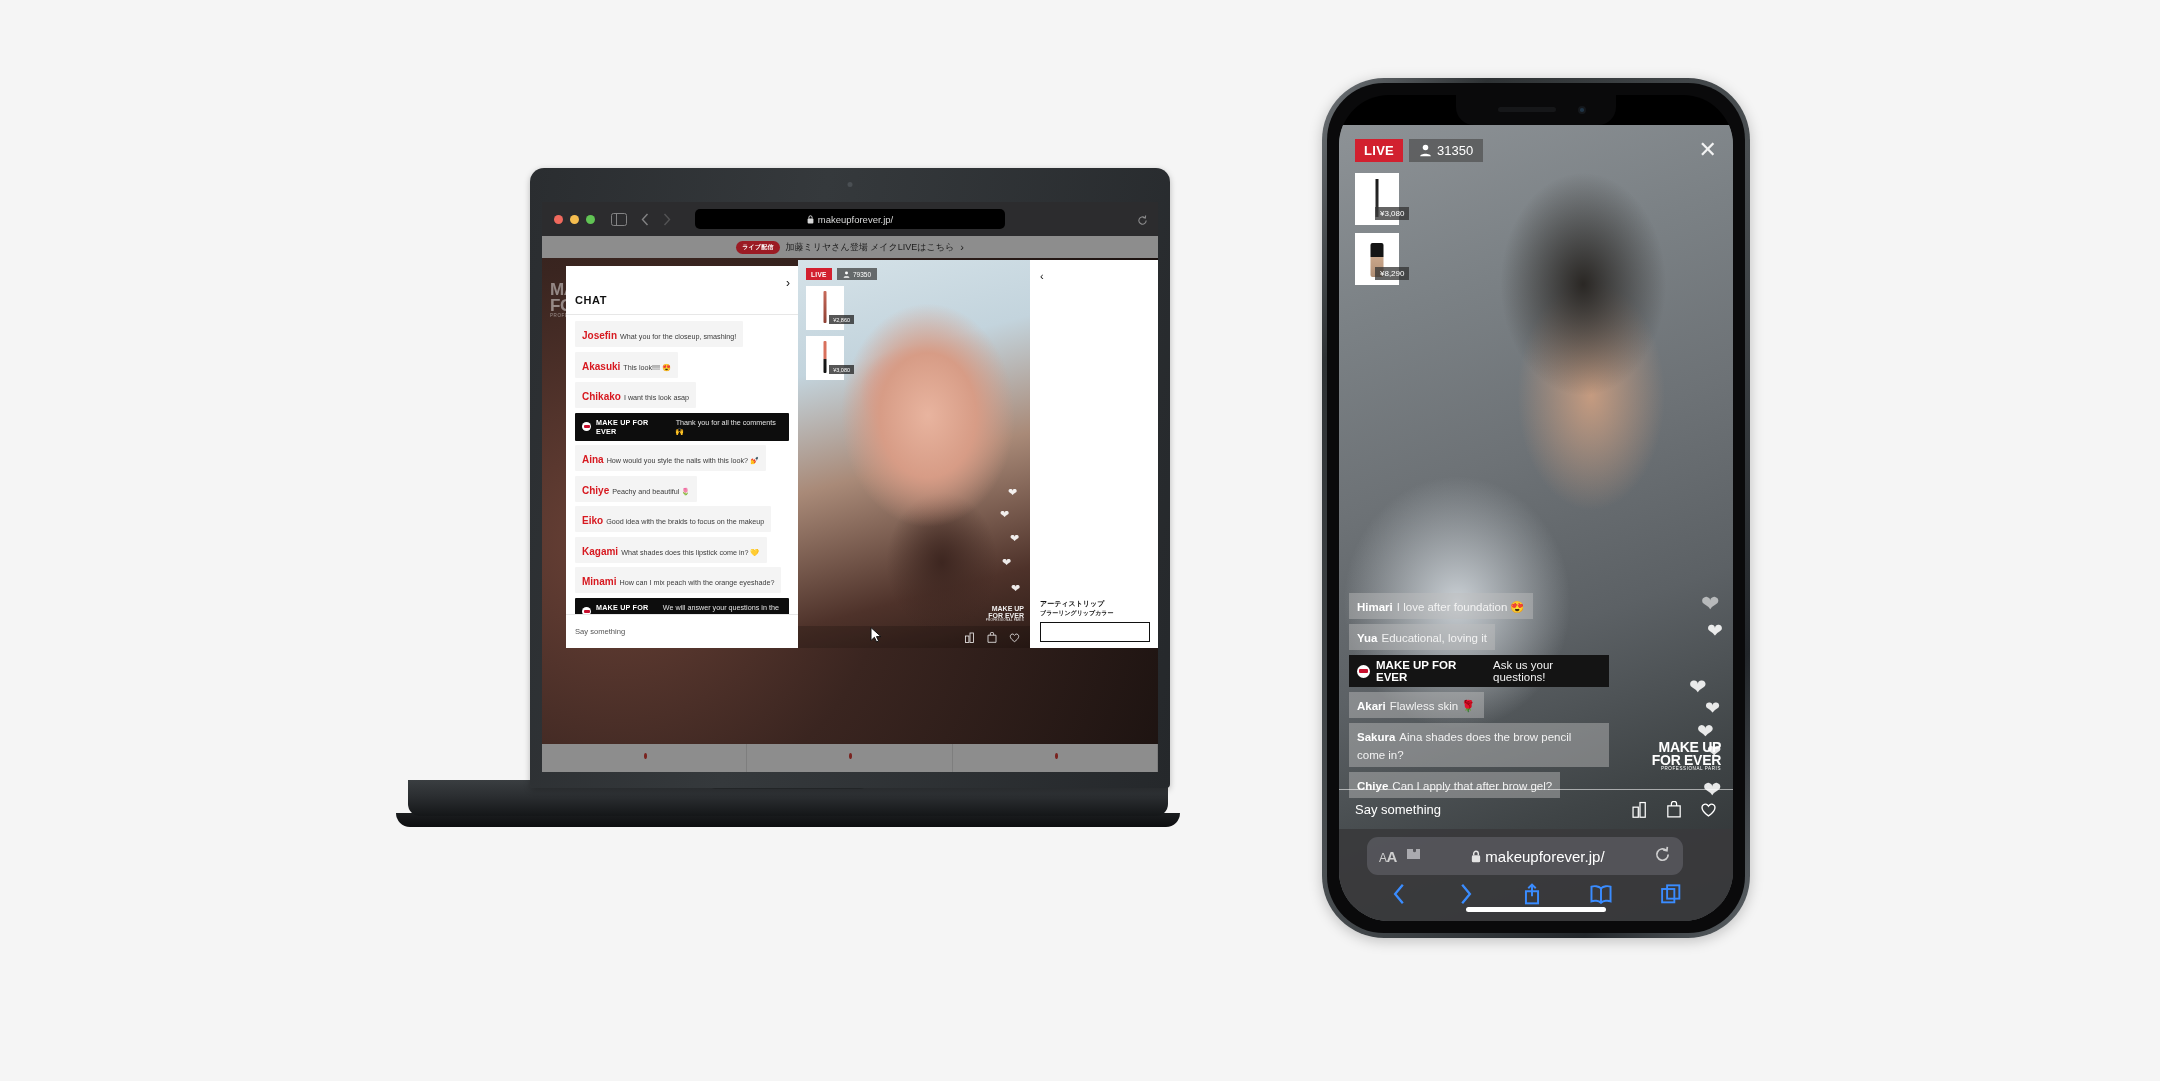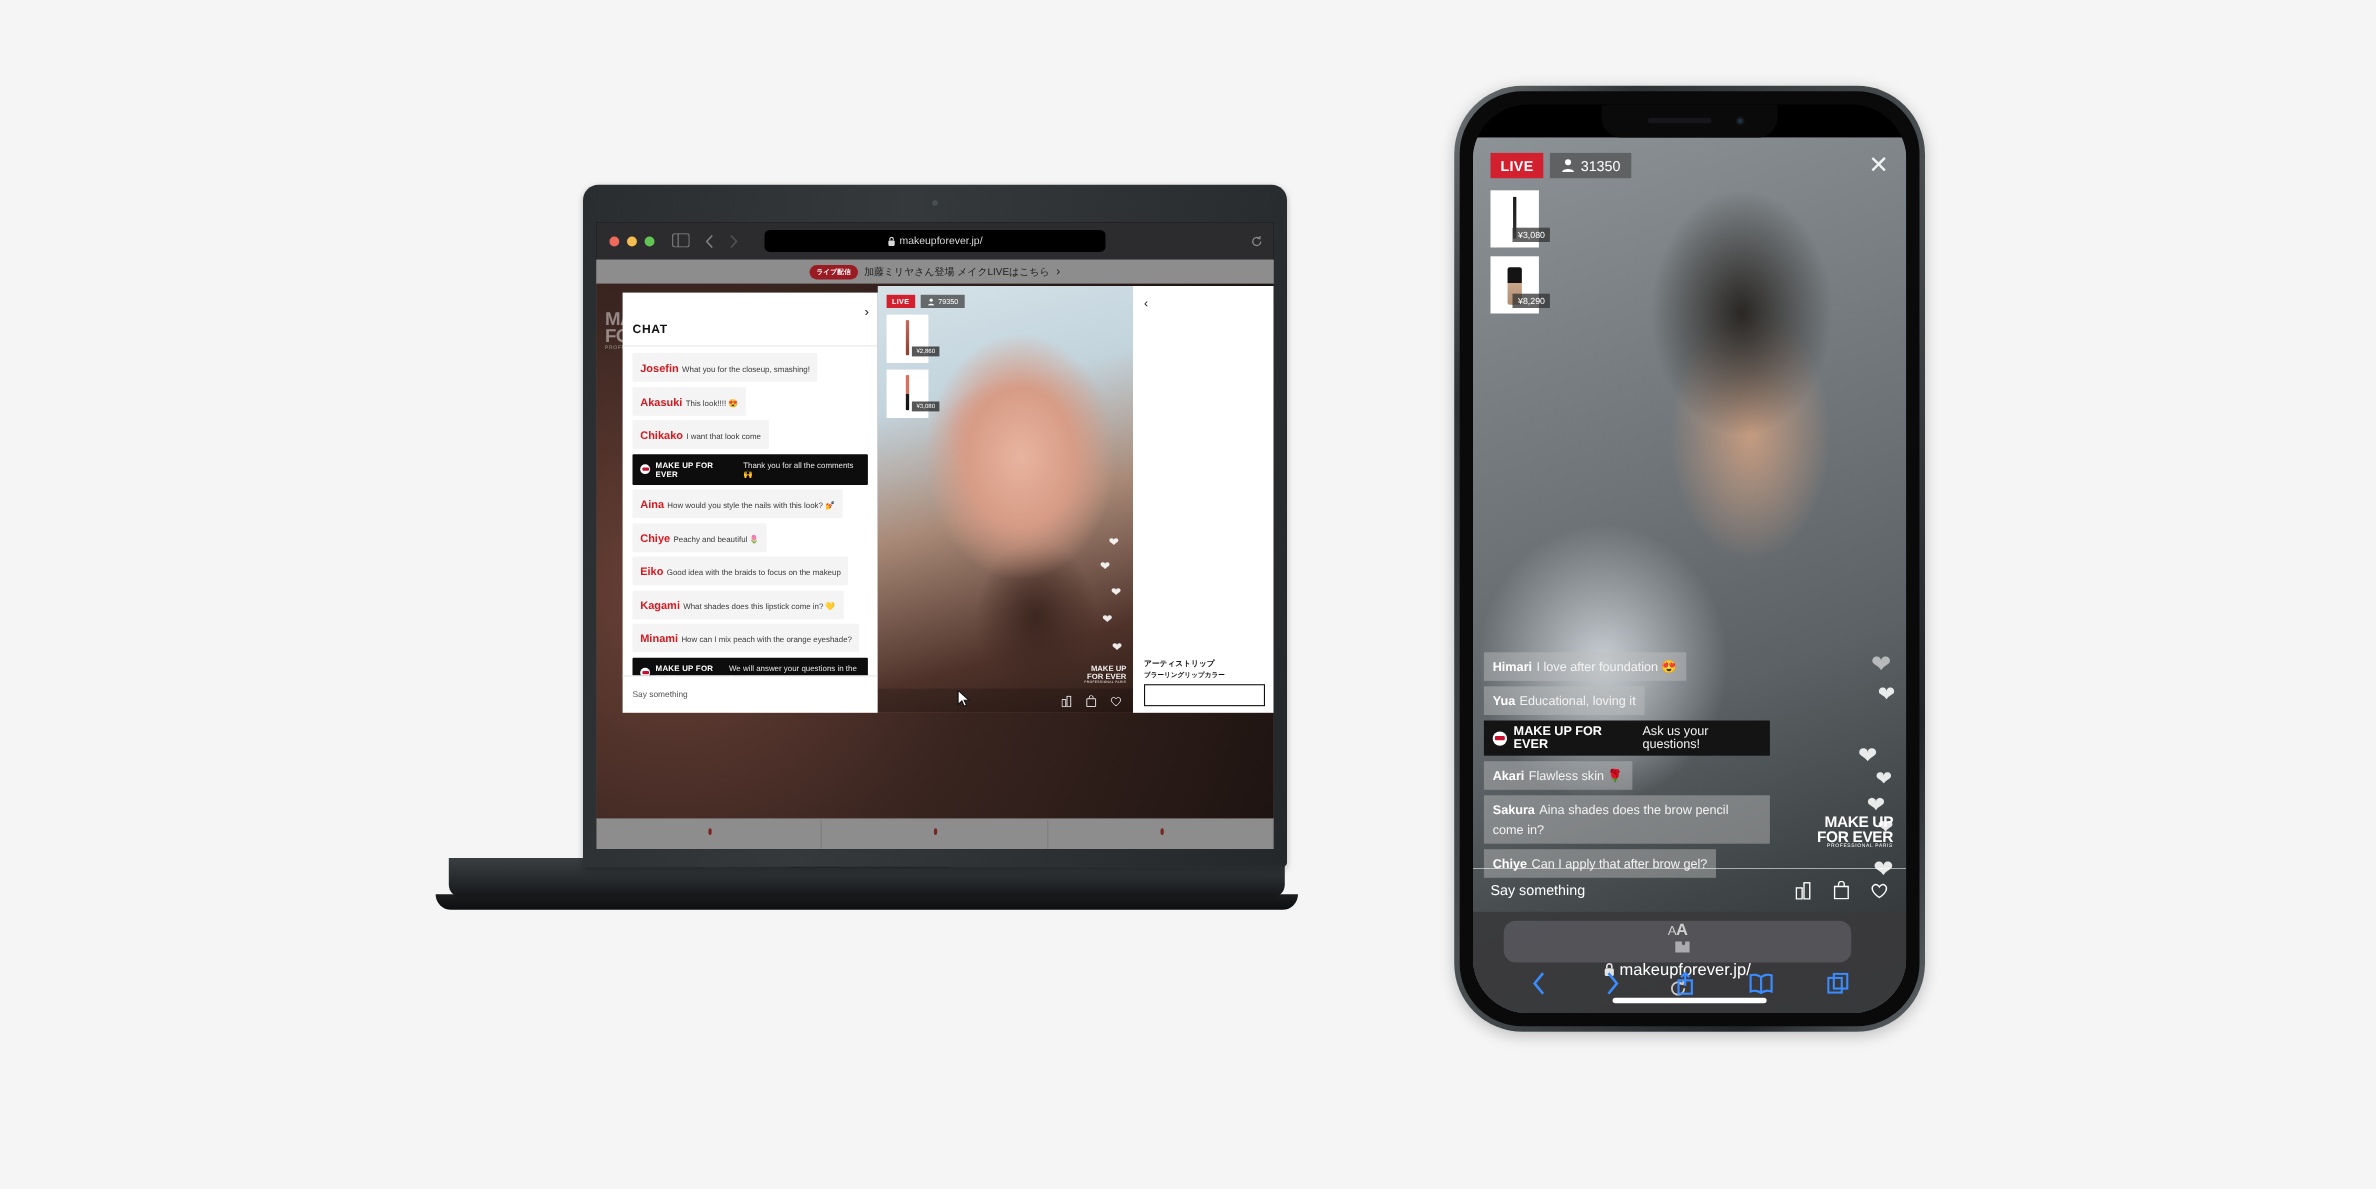--- a/index.html
+++ b/index.html
@@ -211,21 +211,21 @@
   .ph-brand small { display:block; font-size:4.5px; font-weight:normal; letter-spacing:.6px; }
 
   .ph-say { position:absolute; left:0; bottom:92px; width:100%; height:40px;
     border-top:1px solid rgba(255,255,255,.55); display:flex; align-items:center; padding:0 16px; }
   .ph-say .txt { color:#fff; font-size:13px; flex:1; }
   .ph-say .ico { display:flex; gap:18px; }
 
   .safari-bar { position:absolute; left:0; bottom:0; width:100%; height:92px; background:rgba(58,58,60,.92);
     backdrop-filter:none; }
   .addr { position:absolute; left:28px; top:8px; width:316px; height:38px; background:rgba(118,118,128,.42);
-    border-radius:11px; display:flex; align-items:center; padding:0 12px;flex-direction:column; }
+    border-radius:11px; display:flex; align-items:center; padding:0 12px; }
   .addr .aa { color:#cfcfcf; font-size:12px; letter-spacing:-.5px; }
   .addr .aa b { font-size:15px; }
   .addr .puzzle { margin-left:9px; opacity:.75; }
   .addr .url { flex:1; text-align:center; color:#fff; font-size:15px; display:flex; align-items:center; justify-content:center; gap:4px; }
   .addr .rl { opacity:.85; }
   .tabbar { position:absolute; left:0; top:50px; width:100%; height:30px; display:flex; align-items:center;
     justify-content:space-around; padding:0 28px; }
   .tabbar svg { stroke:#3a8cff; fill:none; }
   .home-ind { position:absolute; left:50%; bottom:9px; transform:translateX(-50%);
     width:140px; height:5px; border-radius:3px; background:#fff; }
@@ -297,21 +297,21 @@
             <span>MAKE UP</span><br>
             <span>FOR EVER</span>
             <small>PROFESSIONAL PARIS</small>
           </div>
 
           <div class="chat-panel">
             <div class="chat-head">
               <div class="chat-title">CHAT</div>
               <div class="chat-collapse">›</div>
             </div>
-            <div class="chat-list" id="lapChatList"><div class="msg"><span class="user">Josefin</span><span class="body">What you for the closeup, smashing!</span></div><div class="msg"><span class="user">Akasuki</span><span class="body">This look!!!! 😍</span></div><div class="msg"><span class="user">Chikako</span><span class="body">I want that look come</span></div><div class="msg brand">
+            <div class="chat-list" id="lapChatList"><div class="msg"><span class="user">Josefin</span><span class="body">What you for the closeup, smashing!</span></div><div class="msg"><span class="user">Akasuki</span><span class="body">This look!!!! 😍</span></div><div class="msg"><span class="user">Chikako</span><span class="body">I want this look asap</span></div><div class="msg brand">
                   <span class="ava"></span>
                   <span class="user">MAKE UP FOR EVER</span>
                   <span class="body">Thank you for all the comments 🙌</span>
                 </div><div class="msg"><span class="user">Aina</span><span class="body">How would you style the nails with this look? 💅</span></div><div class="msg"><span class="user">Chiye</span><span class="body">Peachy and beautiful 🌷</span></div><div class="msg"><span class="user">Eiko</span><span class="body">Good idea with the braids to focus on the makeup</span></div><div class="msg"><span class="user">Kagami</span><span class="body">What shades does this lipstick come in? 💛</span></div><div class="msg"><span class="user">Minami</span><span class="body">How can I mix peach with the orange eyeshade?</span></div><div class="msg brand">
                   <span class="ava"></span>
                   <span class="user">MAKE UP FOR EVER</span>
                   <span class="body">We will answer your questions in the live shortly</span>
                 </div><div class="msg"><span class="user">Satsuki</span><span class="body">Love love love</span></div><div class="msg"><span class="user">Zakuro</span><span class="body">So beautiful and inspiring!</span></div></div>
             <div class="chat-input">
               <span>Say something</span>

